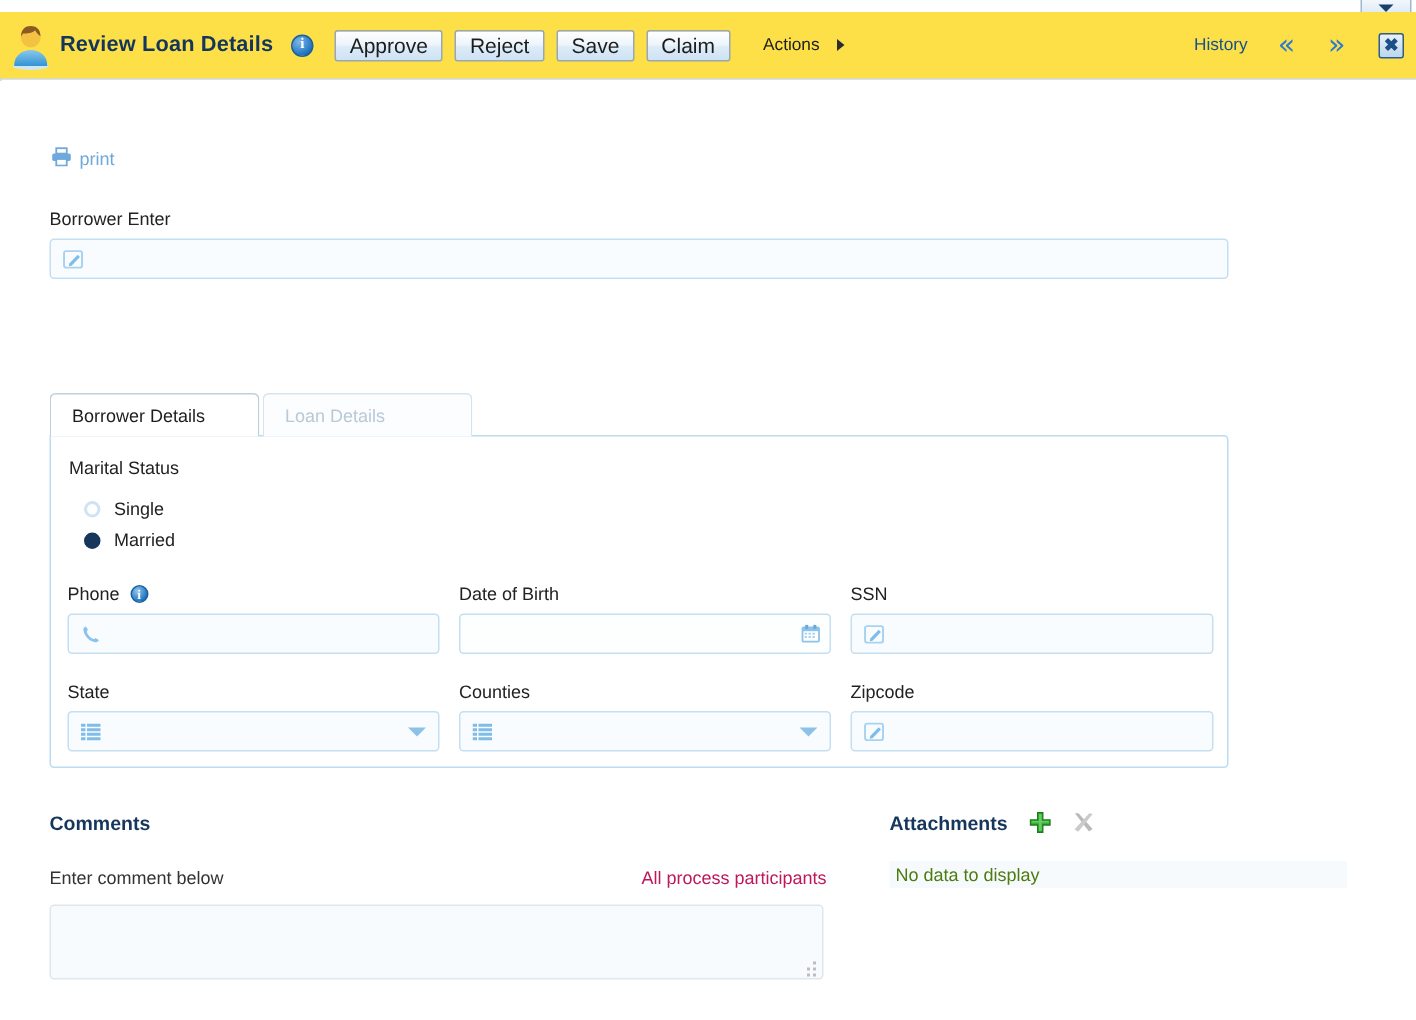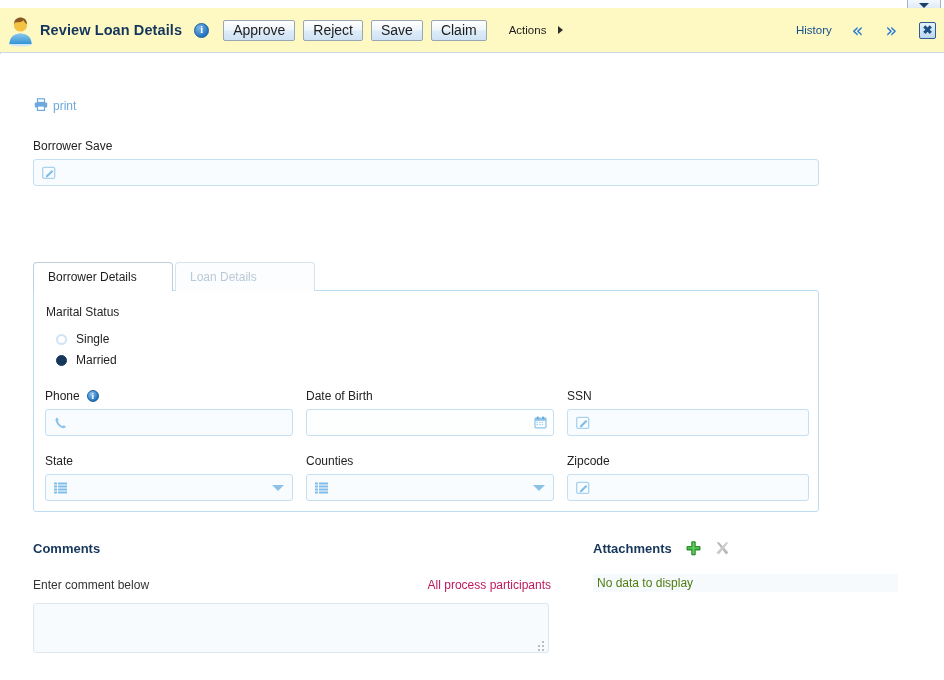--- a/index.html
+++ b/index.html
@@ -50,21 +50,21 @@
     border-left: 5px solid transparent;
     border-right: 5px solid transparent;
     border-top: 5px solid #1b3f6b;
   }
 
   
   .header {
     position: absolute;
     left: 0; top: 8px;
     width: 944px; height: 45px;
-    background: #fef9c3;
+    background: #fde047;
     border-bottom: 1px solid #cfd8e0;
     box-sizing: border-box;
   }
   .header-inner {
     position: absolute;
     left: 0; top: 0; right: 0; bottom: 0;
     display: flex;
     align-items: center;
     padding-left: 6px;
   }
@@ -507,21 +507,21 @@
       <svg width="14" height="13" viewBox="0 0 14 13">
         <rect x="3.5" y="0.8" width="7" height="3.6" fill="none" stroke="#6fa8dc" stroke-width="1.2"></rect>
         <rect x="0.8" y="4.4" width="12.4" height="5" rx="1.2" fill="#6fa8dc"></rect>
         <rect x="3.5" y="8" width="7" height="4.4" fill="#ffffff" stroke="#6fa8dc" stroke-width="1.2"></rect>
       </svg>
     </span>
     <span class="ptxt">print</span>
   </a>
 
   <div class="borrower-name-block">
-    <span class="field-label">Borrower Save</span>
+    <span class="field-label">Borrower Enter</span>
     <div class="txt-input">
       <span class="icon-edit">
         <svg width="14" height="14" viewBox="0 0 14 14">
           <rect x="0.7" y="1.4" width="12" height="11" rx="1.4" fill="none" stroke="#a8d2ef" stroke-width="1.3"></rect>
           <path d="M4.2 9.6 L9.8 3.9 L11.3 5.4 L5.7 11.1 L3.9 11.5 Z" fill="#7fbce8"></path>
         </svg>
       </span>
     </div>
   </div>
 

